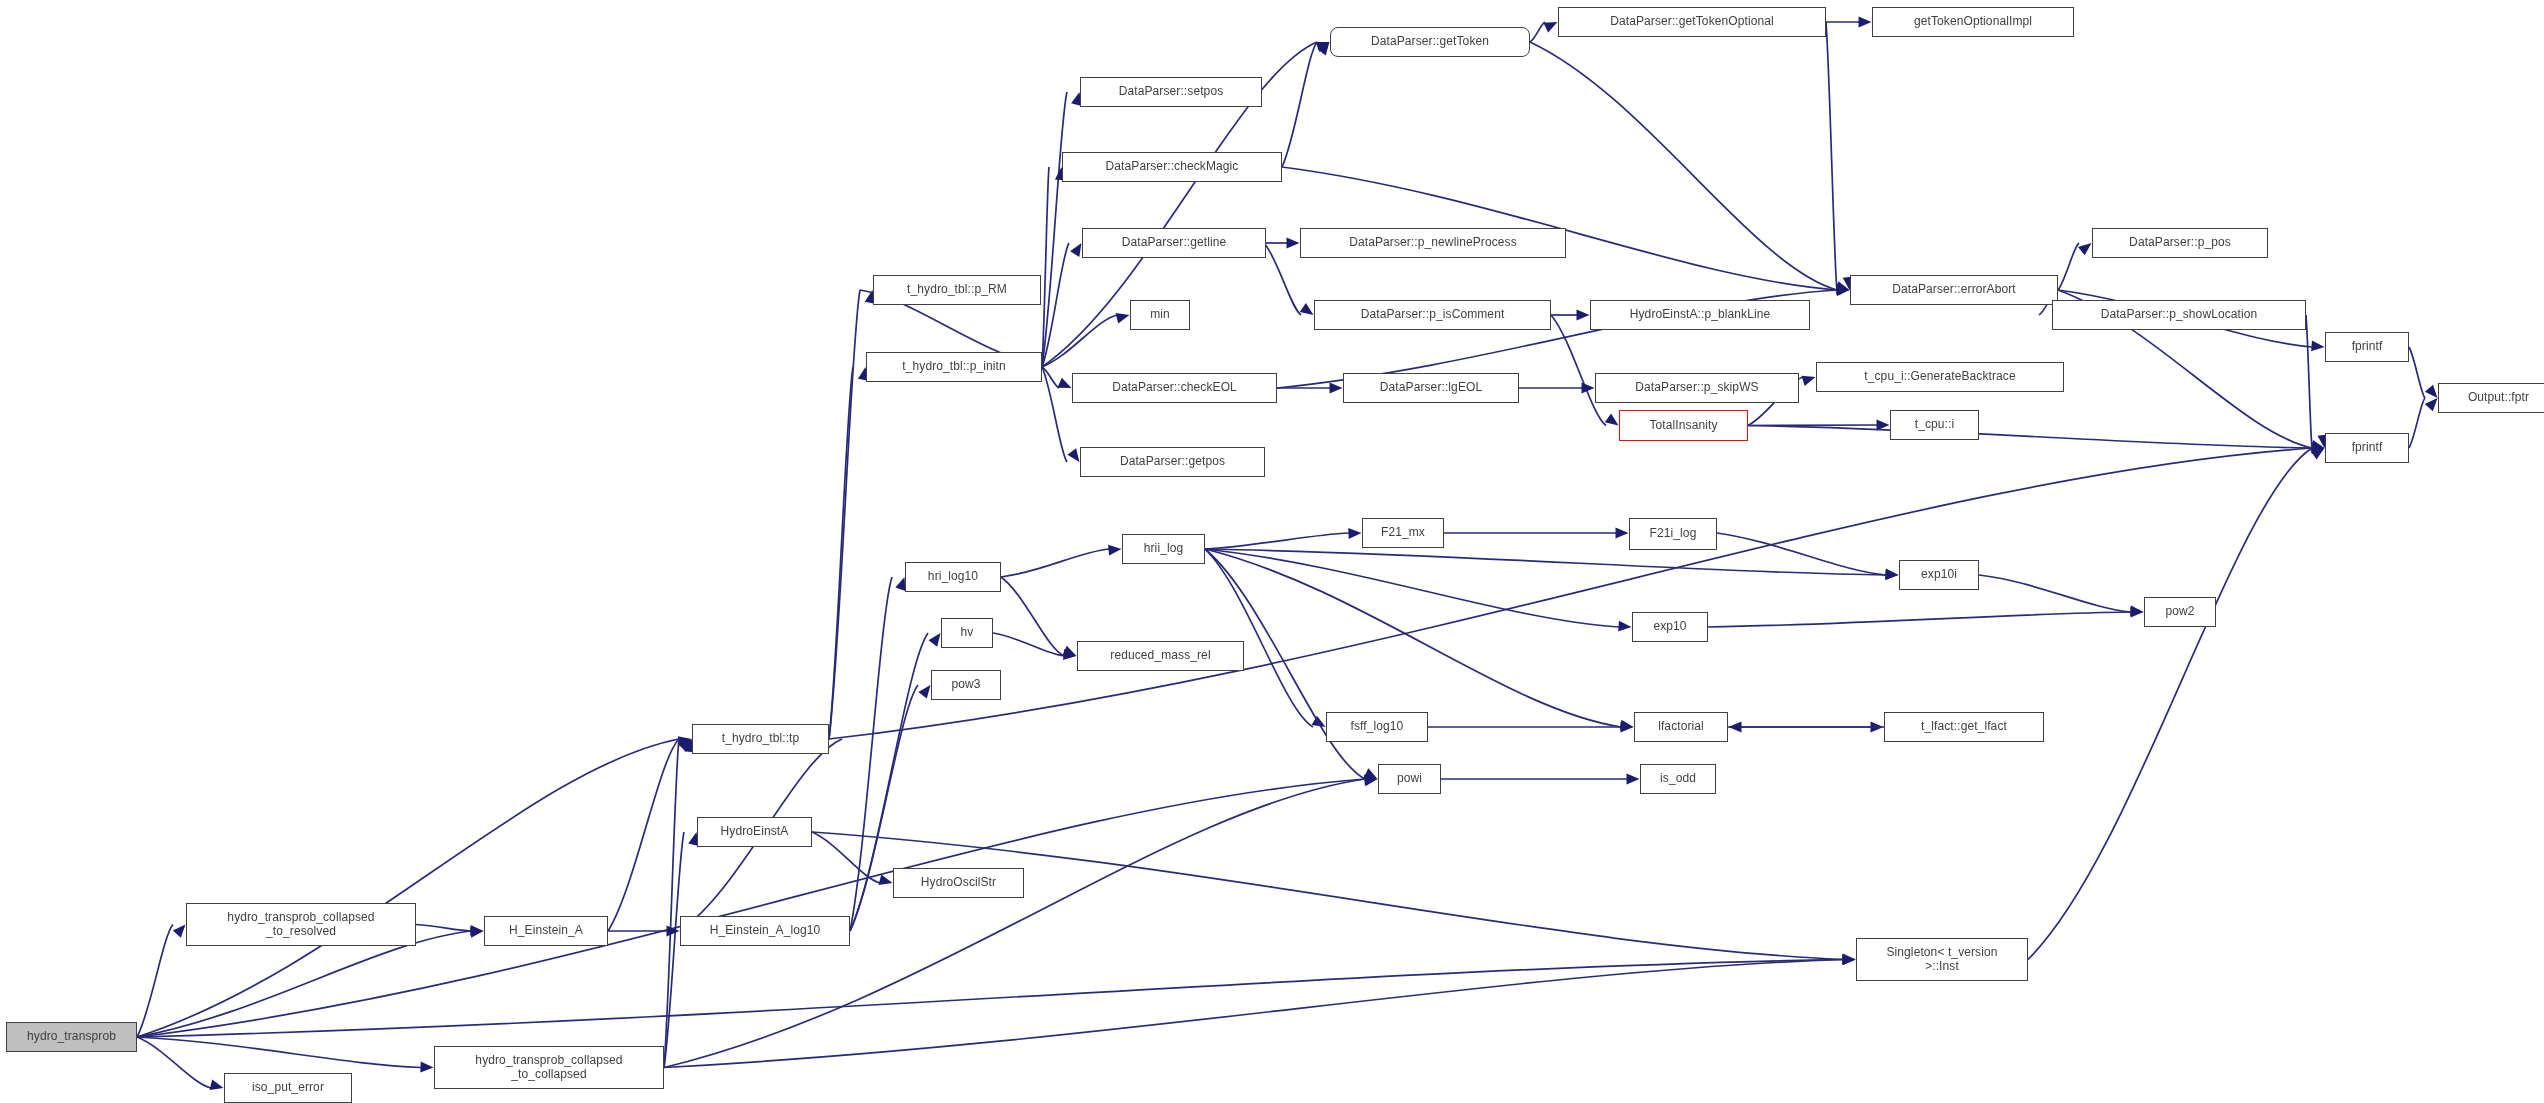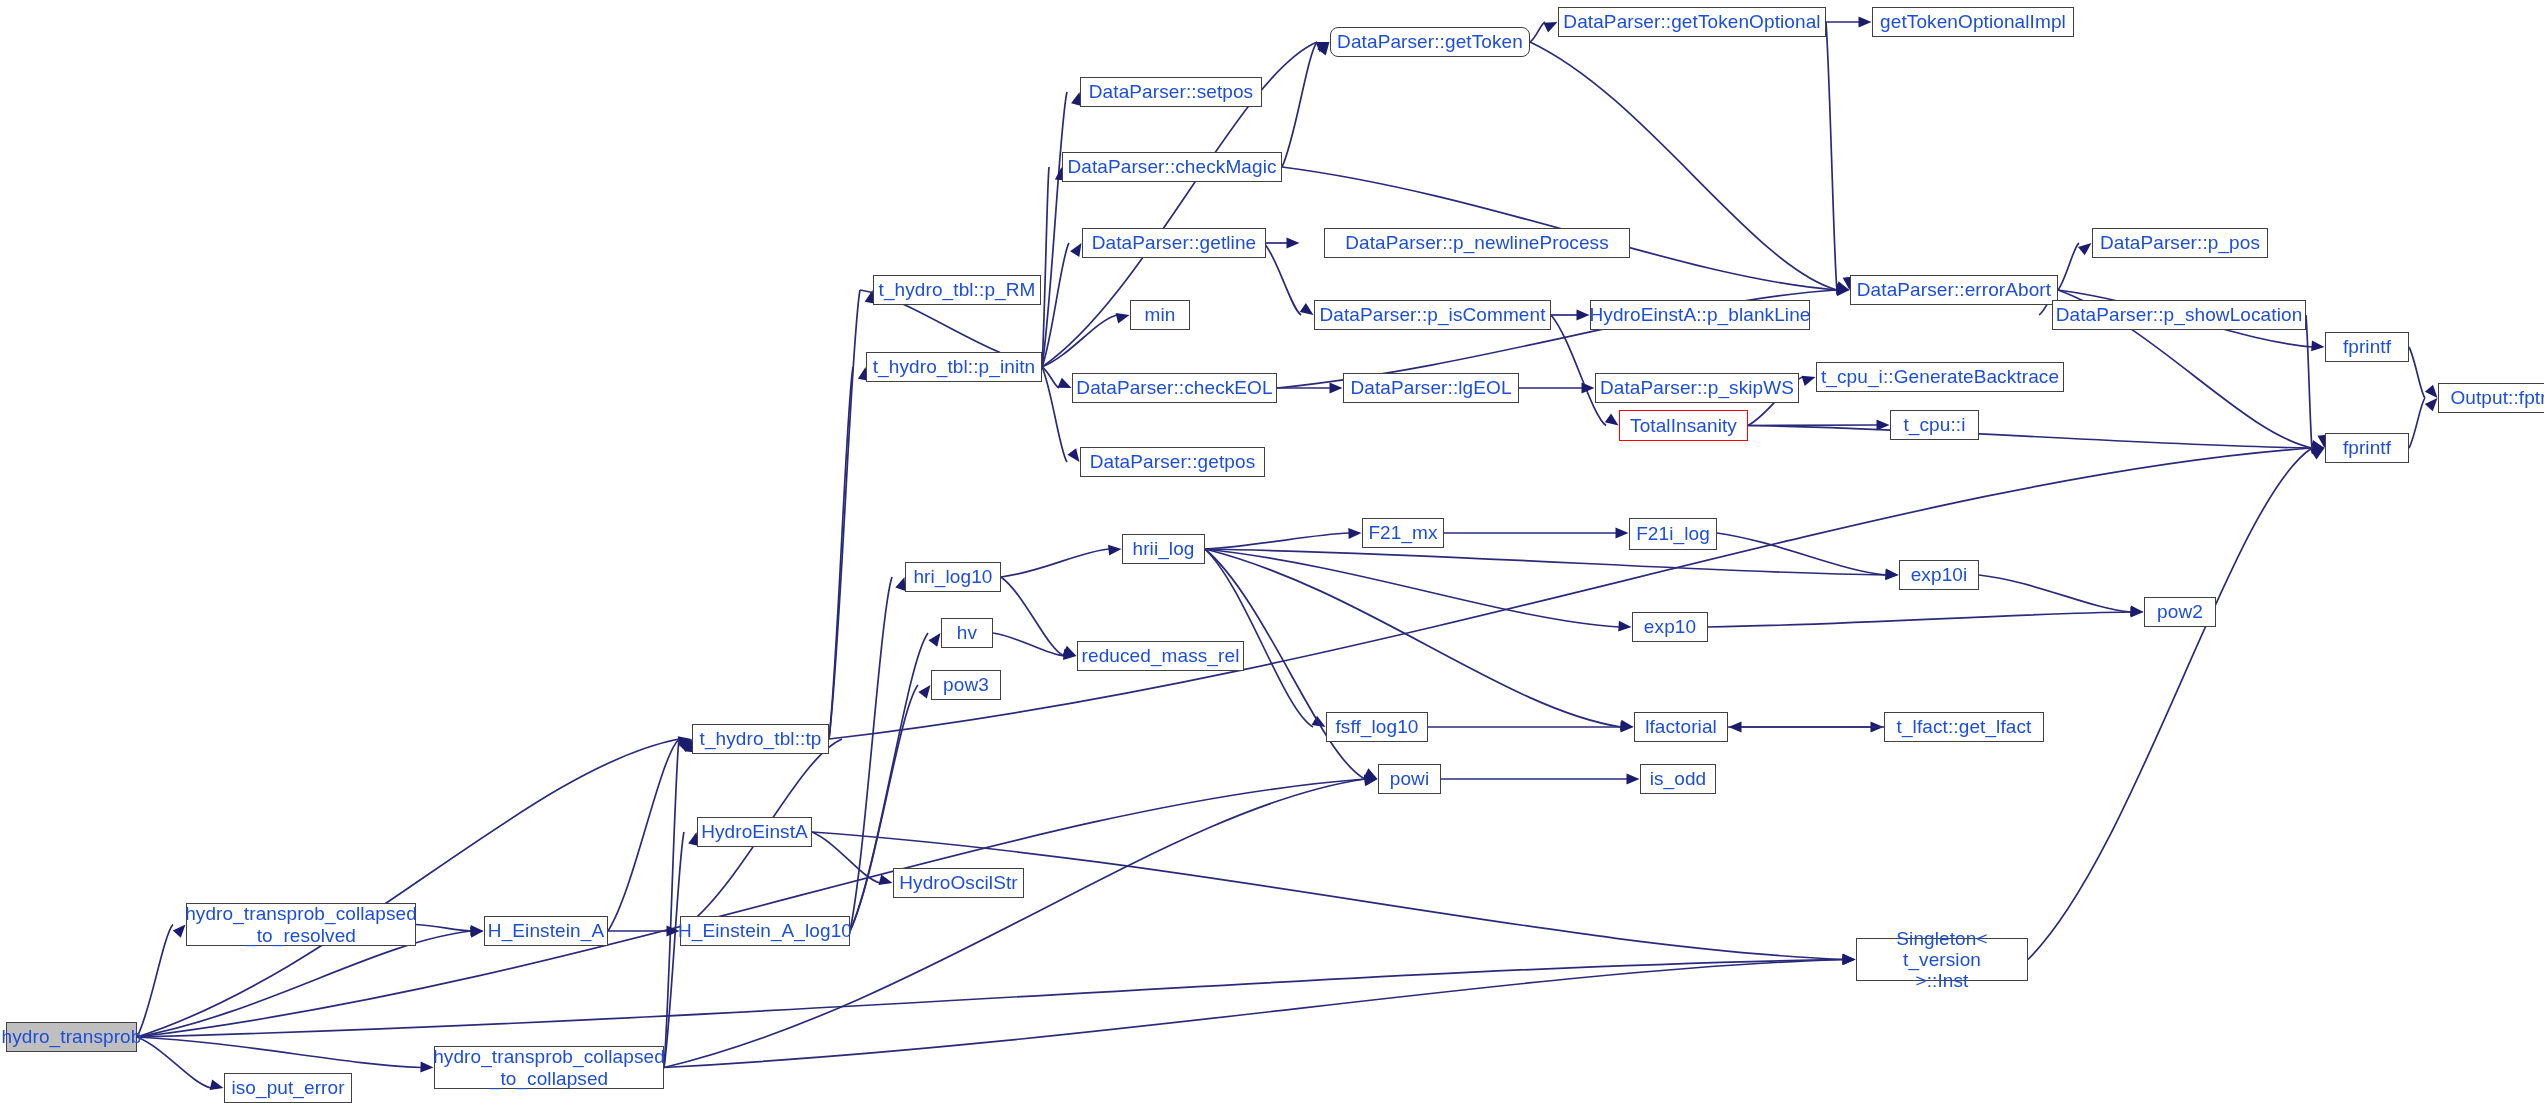--- a/index.html
+++ b/index.html
@@ -31,22 +31,22 @@
   }
   .node {
     position: absolute;
     box-sizing: border-box;
     display: flex;
     align-items: center;
     justify-content: center;
     text-align: center;
     background: #ffffff;
     border: 1.6px solid #404040;
-    color: #1d4ed8;
-    font-size: 19px;
+    color: #404040;
+    font-size: 12px;
     line-height: 1.12;
     letter-spacing: 0.1px;
     white-space: pre-line;
     cursor: default;
     padding: 0 3px;
   }
   .node.root {
     background: #bfbfbf;
     border-color: #404040;
   }
@@ -227,21 +227,21 @@
       <div class="node" style="left: 866px; top: 352px; width: 176px; height: 30px;">t_hydro_tbl::p_initn</div>
       <div class="node" style="left: 1080px; top: 77px; width: 182px; height: 30px;">DataParser::setpos</div>
       <div class="node" style="left: 1062px; top: 152px; width: 220px; height: 30px;">DataParser::checkMagic</div>
       <div class="node" style="left: 1082px; top: 228px; width: 184px; height: 30px;">DataParser::getline</div>
       <div class="node" style="left: 1130px; top: 300px; width: 60px; height: 30px;">min</div>
       <div class="node" style="left: 1072px; top: 373px; width: 205px; height: 30px;">DataParser::checkEOL</div>
       <div class="node" style="left: 1080px; top: 447px; width: 185px; height: 30px;">DataParser::getpos</div>
       <div class="node" style="left: 1330px; top: 27px; width: 200px; height: 30px; border-radius: 8px;">DataParser::getToken</div>
       <div class="node" style="left: 1558px; top: 7px; width: 268px; height: 30px;">DataParser::getTokenOptional</div>
       <div class="node" style="left: 1872px; top: 7px; width: 202px; height: 30px;">getTokenOptionalImpl</div>
-      <div class="node" style="left: 1300px; top: 228px; width: 306px; height: 30px; margin-left: 24px;">DataParser::p_newlineProcess</div>
+      <div class="node" style="left: 1300px; top: 228px; width: 266px; height: 30px;">DataParser::p_newlineProcess</div>
       <div class="node" style="left: 1314px; top: 300px; width: 237px; height: 30px;">DataParser::p_isComment</div>
       <div class="node" style="left: 1343px; top: 373px; width: 176px; height: 30px;">DataParser::lgEOL</div>
       <div class="node" style="left: 1590px; top: 300px; width: 220px; height: 30px;">HydroEinstA::p_blankLine</div>
       <div class="node" style="left: 1595px; top: 373px; width: 204px; height: 30px;">DataParser::p_skipWS</div>
       <div class="node" style="left: 1850px; top: 275px; width: 208px; height: 30px;">DataParser::errorAbort</div>
       <div class="node" style="left: 2092px; top: 228px; width: 176px; height: 30px;">DataParser::p_pos</div>
       <div class="node" style="left: 2052px; top: 300px; width: 254px; height: 30px;">DataParser::p_showLocation</div>
       <div class="node alert" style="left: 1619px; top: 410px; width: 129px; height: 31px;">TotalInsanity</div>
       <div class="node" style="left: 1816px; top: 362px; width: 248px; height: 30px;">t_cpu_i::GenerateBacktrace</div>
       <div class="node" style="left: 1890px; top: 410px; width: 89px; height: 30px;">t_cpu::i</div>

